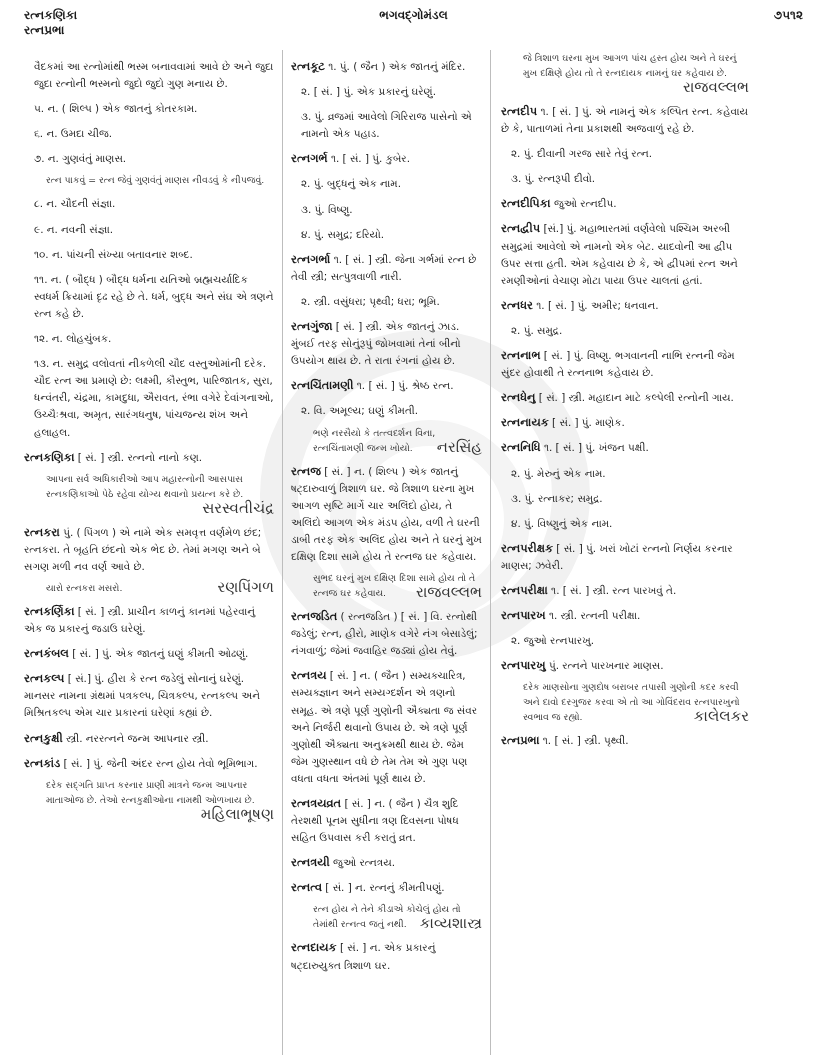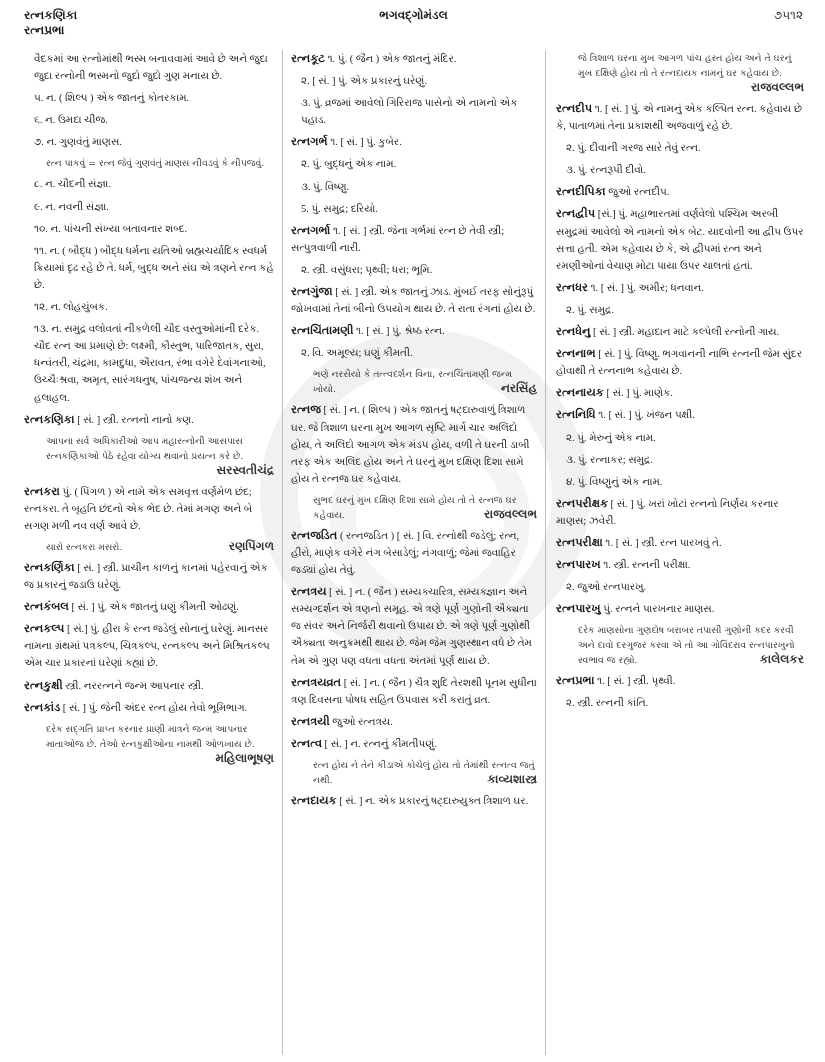--- a/index.html
+++ b/index.html
@@ -15,35 +15,35 @@
   .watermark2 {
     position: absolute; left: 330px; top: 420px; width: 200px; height: 200px;
     border-radius: 50%; border: 26px solid #f4f4f4; box-sizing: border-box;
     pointer-events: none; z-index: 0;
   }
   .header {
     position: absolute; top: 8px; left: 24px; right: 22px; height: 36px; z-index: 1;
   }
   .hdr-left { position: absolute; left: 0; top: 0; font-weight: bold; font-size: 12px; line-height: 15px; }
   .hdr-center { position: absolute; left: 0; right: 0; top: 0; text-align: center; font-weight: bold; font-size: 12px; }
-  .hdr-right { position: absolute; right: 0; top: 0; font-weight: normal; font-size: 12px; }
+  .hdr-right { position: absolute; right: 0; top: 0; font-weight: bold; font-size: 12px; }
   .columns {
     position: absolute; top: 50px; left: 24px; width: 780px; height: 1005px;
     display: flex; z-index: 1;
   }
   .col { box-sizing: border-box; font-size: 10.4px; line-height: 17.1px; }
   .col1 { width: 258px; padding-right: 8px; }
-  .col2 { width: 264px; padding: 0 8px; border-left: 1px solid #bdbdbd; border-right: 1px solid #bdbdbd; }
+  .col2 { width: 209px; padding: 0 8px; border-left: 1px solid #bdbdbd; border-right: 1px solid #bdbdbd; }
   .col3 { width: 258px; padding-left: 10px; }
-  .entry { margin: 0 0 5px 0; text-indent: 0; font-family: Liberation Serif, serif; }
+  .entry { margin: 8px 0 5px 0; text-indent: 0; }
   .entry.cont { padding-left: 10px; }
   .entry.sub { padding-left: 10px; }
   .hw { font-weight: bold; font-size: 11.4px; }
   .quote { font-size: 9.3px; line-height: 15px; padding-left: 22px; margin: 0 0 5px 0; color: #333; }
-  .quote .src { float: right; font-weight: bold; font-size: 12px; }
+  .quote .src { float: right; font-weight: normal; font-size: 15px; }
   .clear { clear: both; }
 </style>
 </head>
 <body>
 
 <div class="watermark"></div>
 <div class="watermark2"></div>
 
 <div class="header">
   <div class="hdr-left">
@@ -78,21 +78,21 @@
       <div class="entry"><span class="hw">રત્નકાંડ</span> <span>[ સં. ] પું. જેની અંદર રત્ન હોય તેવો ભૂમિભાગ.</span></div>
       <div class="quote"><span>દરેક સદ્ગતિ પ્રાપ્ત કરનાર પ્રાણી માત્રને જન્મ આપનાર માતાઓજ છે. તેઓ રત્નકુક્ષીઓના નામથી ઓળખાય છે.</span><span class="src">મહિલાભૂષણ</span><div class="clear"></div></div>
     </div>
   <div class="col col2">
       <div class="entry"><span class="hw">રત્નકૂટ</span> <span>૧. પું. ( જૈન ) એક જાતનું મંદિર.</span></div>
       <div class="entry sub"><span>૨. [ સં. ] પું. એક પ્રકારનું ઘરેણું.</span></div>
       <div class="entry sub"><span>૩. પું. વ્રજમાં આવેલો ગિરિરાજ પાસેનો એ નામનો એક પહાડ.</span></div>
       <div class="entry"><span class="hw">રત્નગર્ભ</span> <span>૧. [ સં. ] પું. કુબેર.</span></div>
       <div class="entry sub"><span>૨. પું. બુદ્ધનું એક નામ.</span></div>
       <div class="entry sub"><span>૩. પું. વિષ્ણુ.</span></div>
-      <div class="entry sub"><span>5. પું. સમુદ્ર; દરિયો.</span></div>
+      <div class="entry sub"><span>૪. પું. સમુદ્ર; દરિયો.</span></div>
       <div class="entry"><span class="hw">રત્નગર્ભા</span> <span>૧. [ સં. ] સ્ત્રી. જેના ગર્ભમાં રત્ન છે તેવી સ્ત્રી; સત્પુત્રવાળી નારી.</span></div>
       <div class="entry sub"><span>૨. સ્ત્રી. વસુંધરા; પૃથ્વી; ધરા; ભૂમિ.</span></div>
       <div class="entry"><span class="hw">રત્નગુંજા</span> <span>[ સં. ] સ્ત્રી. એક જાતનું ઝાડ. મુંબઈ તરફ સોનુંરૂપું જોખવામાં તેનાં બીનો ઉપયોગ થાય છે. તે રાતા રંગનાં હોય છે.</span></div>
       <div class="entry"><span class="hw">રત્નચિંતામણી</span> <span>૧. [ સં. ] પું. શ્રેષ્ઠ રત્ન.</span></div>
       <div class="entry sub"><span>૨. વિ. અમૂલ્ય; ઘણું કીમતી.</span></div>
       <div class="quote"><span>ભણે નરસૈયો કે તત્ત્વદર્શન વિના, રત્નચિંતામણી જન્મ ખોયો.</span><span class="src">નરસિંહ</span><div class="clear"></div></div>
       <div class="entry"><span class="hw">રત્નજ</span> <span>[ સં. ] ન. ( શિલ્પ ) એક જાતનું ષટ્દારુવાળું ત્રિશાળ ઘર. જે ત્રિશાળ ઘરના મુખ આગળ સૃષ્ટિ માર્ગે ચાર અલિંદો હોય, તે અલિંદો આગળ એક મંડપ હોય, વળી તે ઘરની ડાબી તરફ એક અલિંદ હોય અને તે ઘરનું મુખ દક્ષિણ દિશા સામે હોય તે રત્નજ ઘર કહેવાય.</span></div>
       <div class="quote"><span>સુભદ ઘરનું મુખ દક્ષિણ દિશા સામે હોય તો તે રત્નજ ઘર કહેવાય.</span><span class="src">રાજવલ્લભ</span><div class="clear"></div></div>
       <div class="entry"><span class="hw">રત્નજડિત</span> <span>( રત્નજડિત ) [ સં. ] વિ. રત્નોથી જડેલું; રત્ન, હીરો, માણેક વગેરે નંગ બેસાડેલું; નંગવાળું; જેમાં જવાહિર જડ્યાં હોય તેવું.</span></div>
       <div class="entry"><span class="hw">રત્નત્રય</span> <span>[ સં. ] ન. ( જૈન ) સમ્યક્ચારિત્ર, સમ્યક્જ્ઞાન અને સમ્યગ્દર્શન એ ત્રણનો સમૂહ. એ ત્રણે પૂર્ણ ગુણોની ઐક્યતા જ સંવર અને નિર્જરી થવાનો ઉપાય છે. એ ત્રણે પૂર્ણ ગુણોથી ઐક્યતા અનુક્રમથી થાય છે. જેમ જેમ ગુણસ્થાન વધે છે તેમ તેમ એ ગુણ પણ વધતા વધતા અંતમાં પૂર્ણ થાય છે.</span></div>
@@ -104,29 +104,28 @@
     </div>
   <div class="col col3">
       <div class="quote"><span>જે ત્રિશાળ ઘરના મુખ આગળ પાંચ હસ્ત હોય અને તે ઘરનું મુખ દક્ષિણે હોય તો તે રત્નદાયક નામનું ઘર કહેવાય છે.</span><span class="src">રાજવલ્લભ</span><div class="clear"></div></div>
       <div class="entry"><span class="hw">રત્નદીપ</span> <span>૧. [ સં. ] પું. એ નામનું એક કલ્પિત રત્ન. કહેવાય છે કે, પાતાળમાં તેના પ્રકાશથી અજવાળું રહે છે.</span></div>
       <div class="entry sub"><span>૨. પું. દીવાની ગરજ સારે તેવું રત્ન.</span></div>
       <div class="entry sub"><span>૩. પું. રત્નરૂપી દીવો.</span></div>
       <div class="entry"><span class="hw">રત્નદીપિકા</span> <span>જુઓ રત્નદીપ.</span></div>
       <div class="entry"><span class="hw">રત્નદ્વીપ</span> <span>[સં.] પું. મહાભારતમાં વર્ણવેલો પશ્ચિમ અરબી સમુદ્રમાં આવેલો એ નામનો એક બેટ. યાદવોની આ દ્વીપ ઉપર સત્તા હતી. એમ કહેવાય છે કે, એ દ્વીપમાં રત્ન અને રમણીઓનાં વેચાણ મોટા પાયા ઉપર ચાલતાં હતાં.</span></div>
       <div class="entry"><span class="hw">રત્નધર</span> <span>૧. [ સં. ] પું. અમીર; ધનવાન.</span></div>
       <div class="entry sub"><span>૨. પું. સમુદ્ર.</span></div>
+      <div class="entry"><span class="hw">રત્નનાભ</span> <span>[ સં. ] પું. વિષ્ણુ. ભગવાનની નાભિ રત્નની જેમ સુંદર હોવાથી તે રત્નનાભ કહેવાય છે.</span></div>
       <div class="entry"><span class="hw">રત્નધેનુ</span> <span>[ સં. ] સ્ત્રી. મહાદાન માટે કલ્પેલી રત્નોની ગાય.</span></div>
-      <div class="entry"><span class="hw">રત્નનાભ</span> <span>[ સં. ] પું. વિષ્ણુ. ભગવાનની નાભિ રત્નની જેમ સુંદર હોવાથી તે રત્નનાભ કહેવાય છે.</span></div>
       <div class="entry"><span class="hw">રત્નનાયક</span> <span>[ સં. ] પું. માણેક.</span></div>
       <div class="entry"><span class="hw">રત્નનિધિ</span> <span>૧. [ સં. ] પું. ખંજન પક્ષી.</span></div>
       <div class="entry sub"><span>૨. પું. મેરુનું એક નામ.</span></div>
       <div class="entry sub"><span>૩. પું. રત્નાકર; સમુદ્ર.</span></div>
       <div class="entry sub"><span>૪. પું. વિષ્ણુનું એક નામ.</span></div>
       <div class="entry"><span class="hw">રત્નપરીક્ષક</span> <span>[ સં. ] પું. ખરાં ખોટાં રત્નનો નિર્ણય કરનાર માણસ; ઝવેરી.</span></div>
       <div class="entry"><span class="hw">રત્નપરીક્ષા</span> <span>૧. [ સં. ] સ્ત્રી. રત્ન પારખવું તે.</span></div>
       <div class="entry"><span class="hw">રત્નપારખ</span> <span>૧. સ્ત્રી. રત્નની પરીક્ષા.</span></div>
       <div class="entry sub"><span>૨. જુઓ રત્નપારખુ.</span></div>
       <div class="entry"><span class="hw">રત્નપારખુ</span> <span>પું. રત્નને પારખનાર માણસ.</span></div>
       <div class="quote"><span>દરેક માણસોના ગુણદોષ બરાબર તપાસી ગુણોની કદર કરવી અને દાવો દરગુજર કરવા એ તો આ ગોવિંદરાવ રત્નપારખુનો સ્વભાવ જ રહ્યો.</span><span class="src">કાલેલકર</span><div class="clear"></div></div>
       <div class="entry"><span class="hw">રત્નપ્રભા</span> <span>૧. [ સં. ] સ્ત્રી. પૃથ્વી.</span></div>
-      <div class="entry sub"><span>૨. સ્ત્રી. રત્નની કાંતિ.</span></div>
     </div>
 </div>
 
 </body></html>

